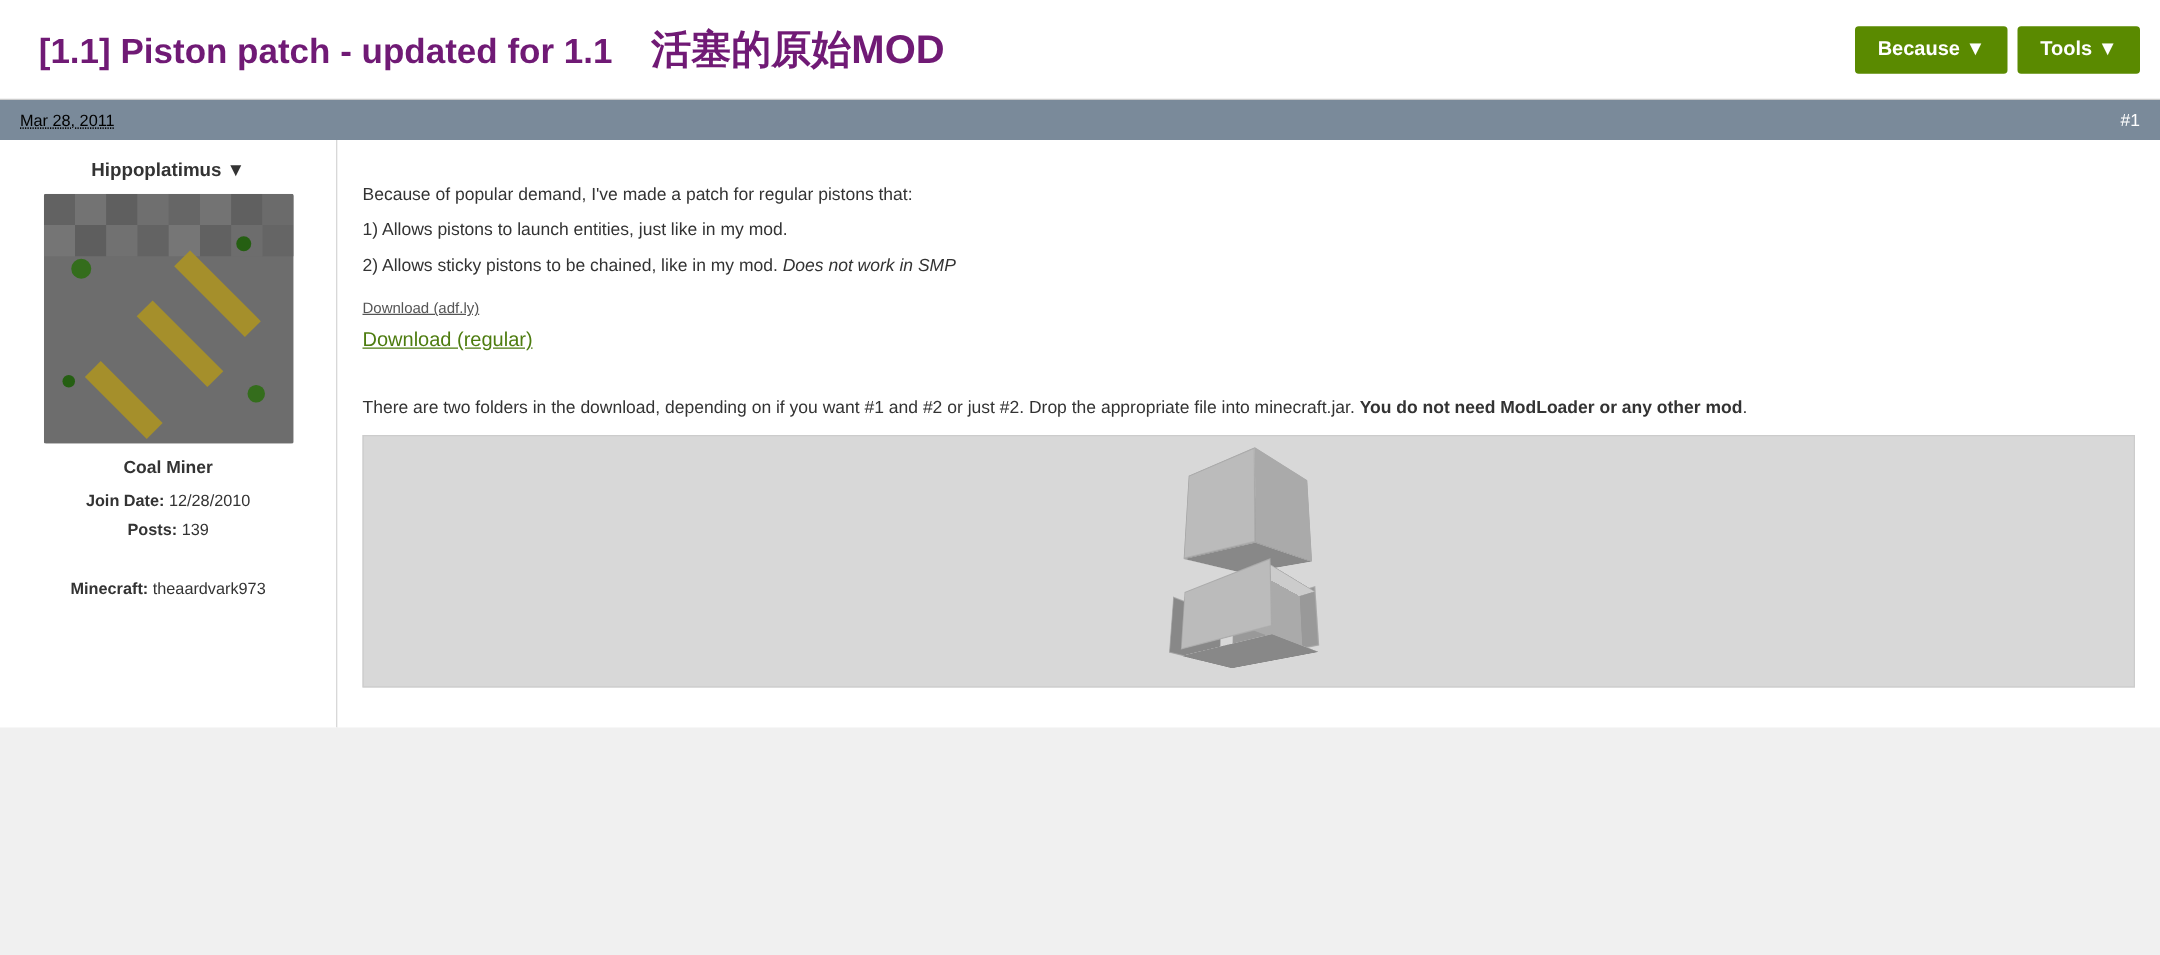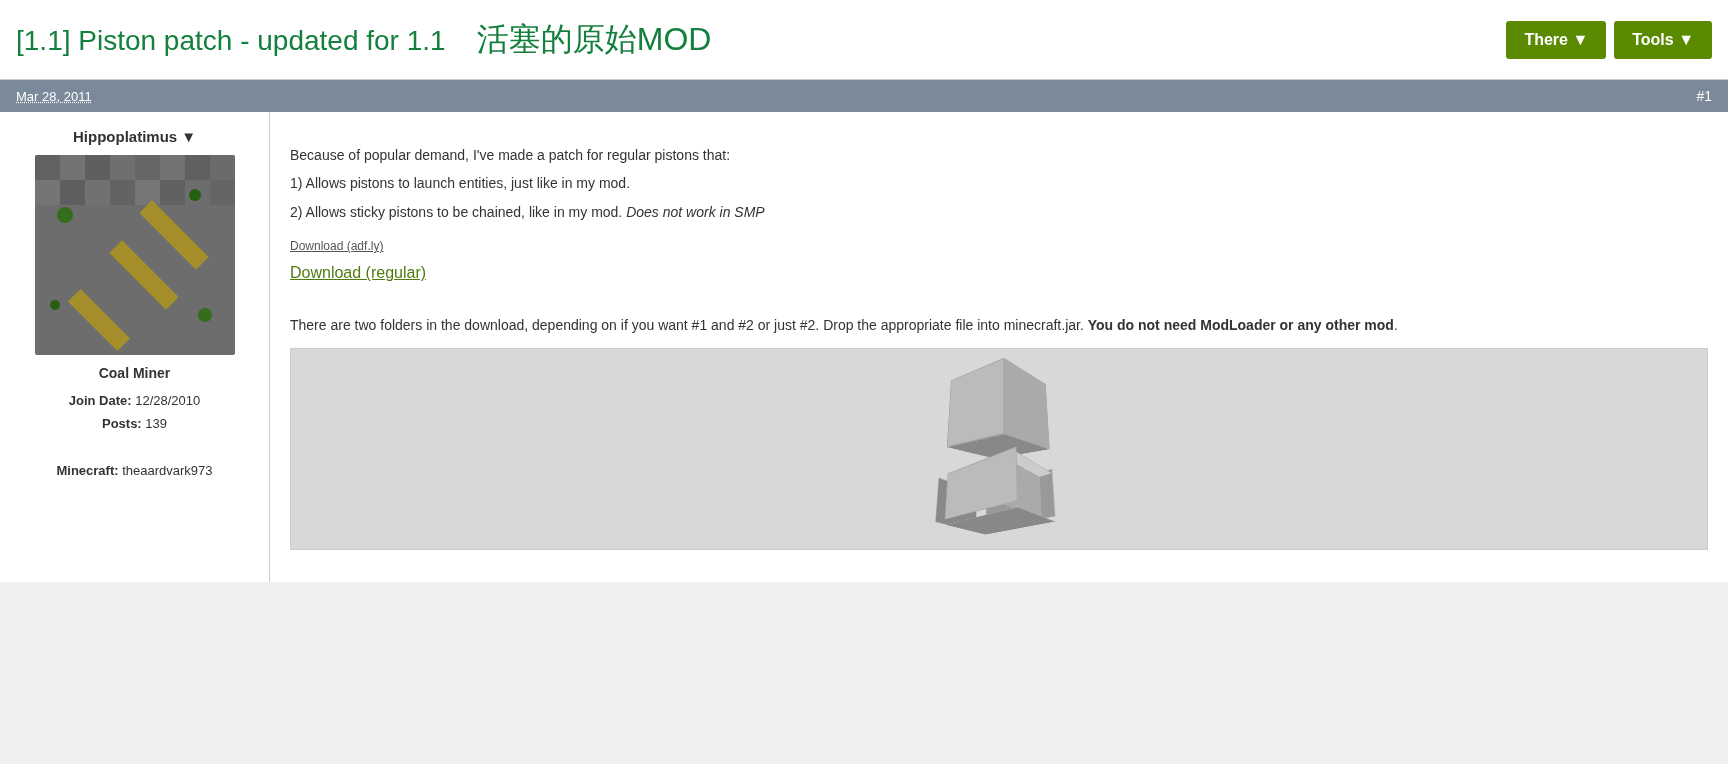--- a/index.html
+++ b/index.html
@@ -10,22 +10,23 @@
       display: flex;
       align-items: center;
       justify-content: space-between;
       padding: 10px 16px;
       background: #fff;
       border-bottom: 1px solid #ccc;
       min-height: 80px;
     }
     #header-title {
       font-size: 28px;
-      font-weight: normal;
-      color: #15803d;
+      font-weight: bold;
+      color: #701a75;
+      margin-left: 15px;
     }
     #header-buttons {
       display: flex;
       gap: 8px;
     }
     .header-btn {
       background: #5a8a00;
       color: #fff;
       border: none;
       padding: 10px 18px;
@@ -41,21 +42,21 @@
     
     #date-bar {
       background: #7a8a9a;
       color: #fff;
       padding: 8px 16px;
       display: flex;
       justify-content: space-between;
       align-items: center;
     }
     #date-bar a {
-      color: #ffffff;
+      color: #000000;
       text-decoration: underline dotted;
       font-size: 13px;
     }
 
     
     #main {
       display: flex;
       background: #fff;
     }
 
@@ -213,21 +214,21 @@
 </head>
 <body>
 
 <div id="header">
   <div id="header-title">
     <span>[1.1] Piston patch - updated for 1.1</span>
     &nbsp;&nbsp;
     <span style="font-size:32px;">活塞的原始MOD</span>
   </div>
   <div id="header-buttons">
-    <button class="header-btn">There ▼</button>
+    <button class="header-btn">Because ▼</button>
     <button class="header-btn">Tools ▼</button>
   </div>
 </div>
 
 <div id="date-bar">
   <a href="#">Mar 28, 2011</a>
   <span>#1</span>
 </div>
 
 <div id="main">

